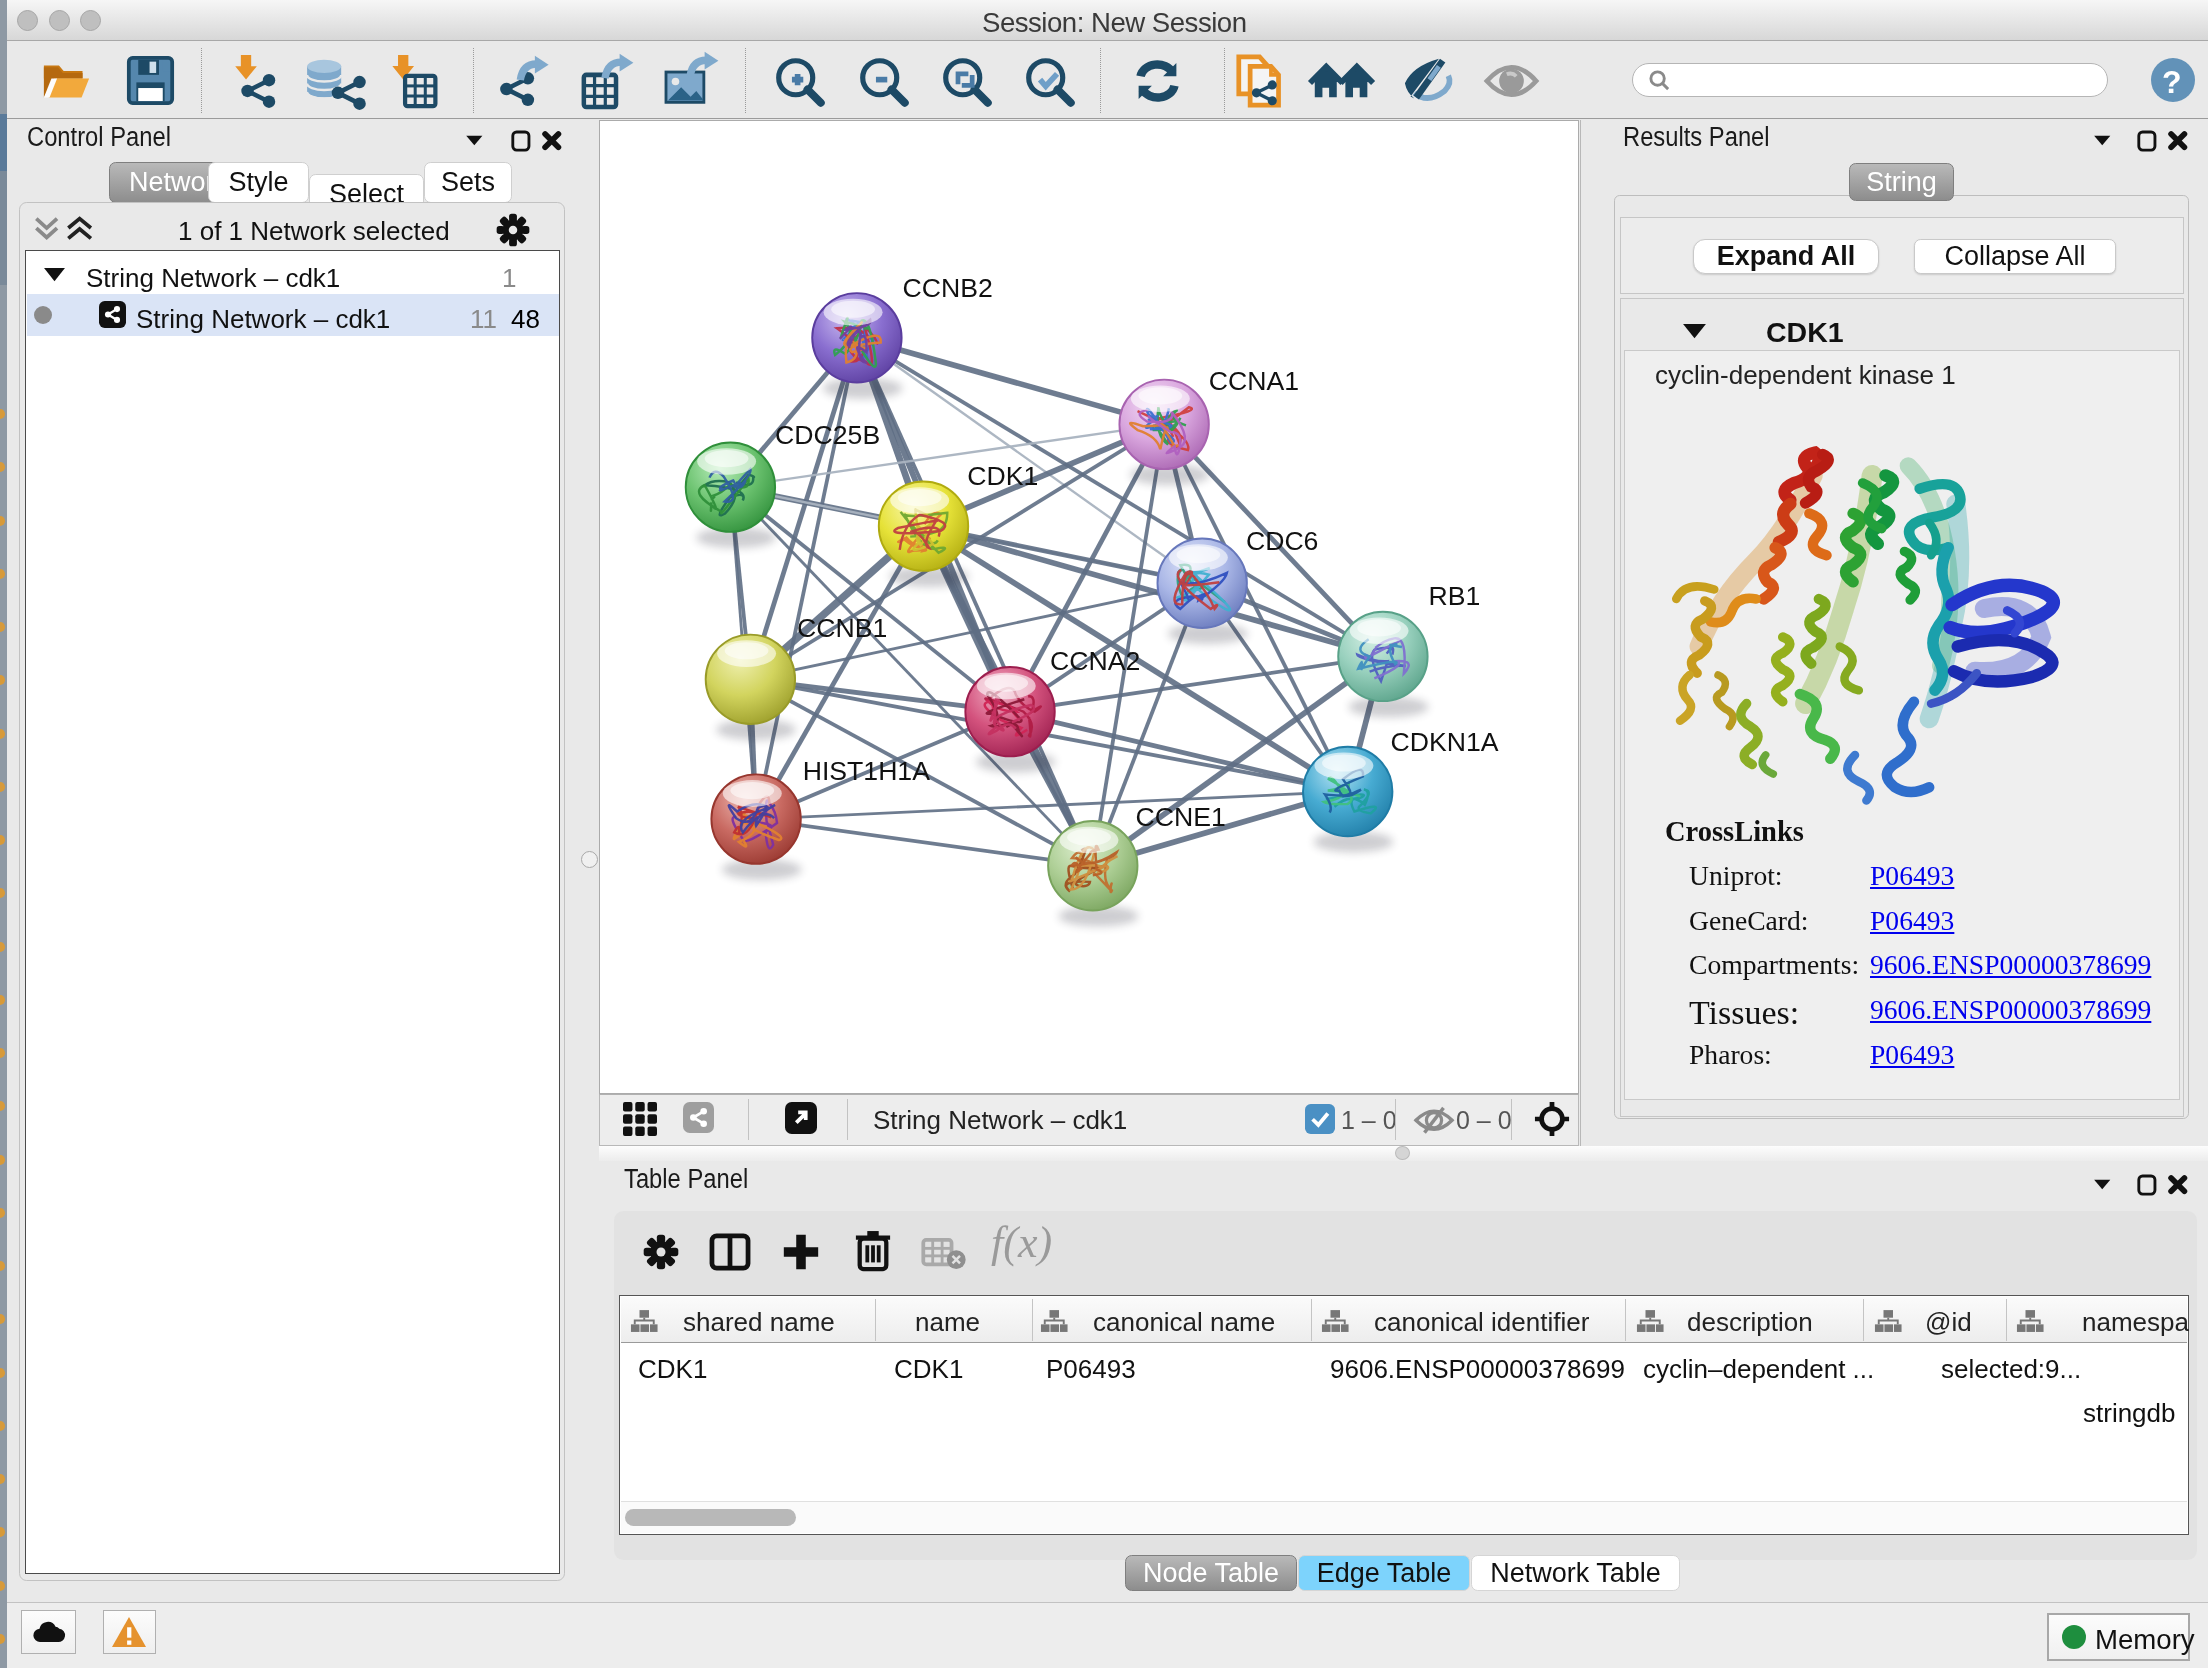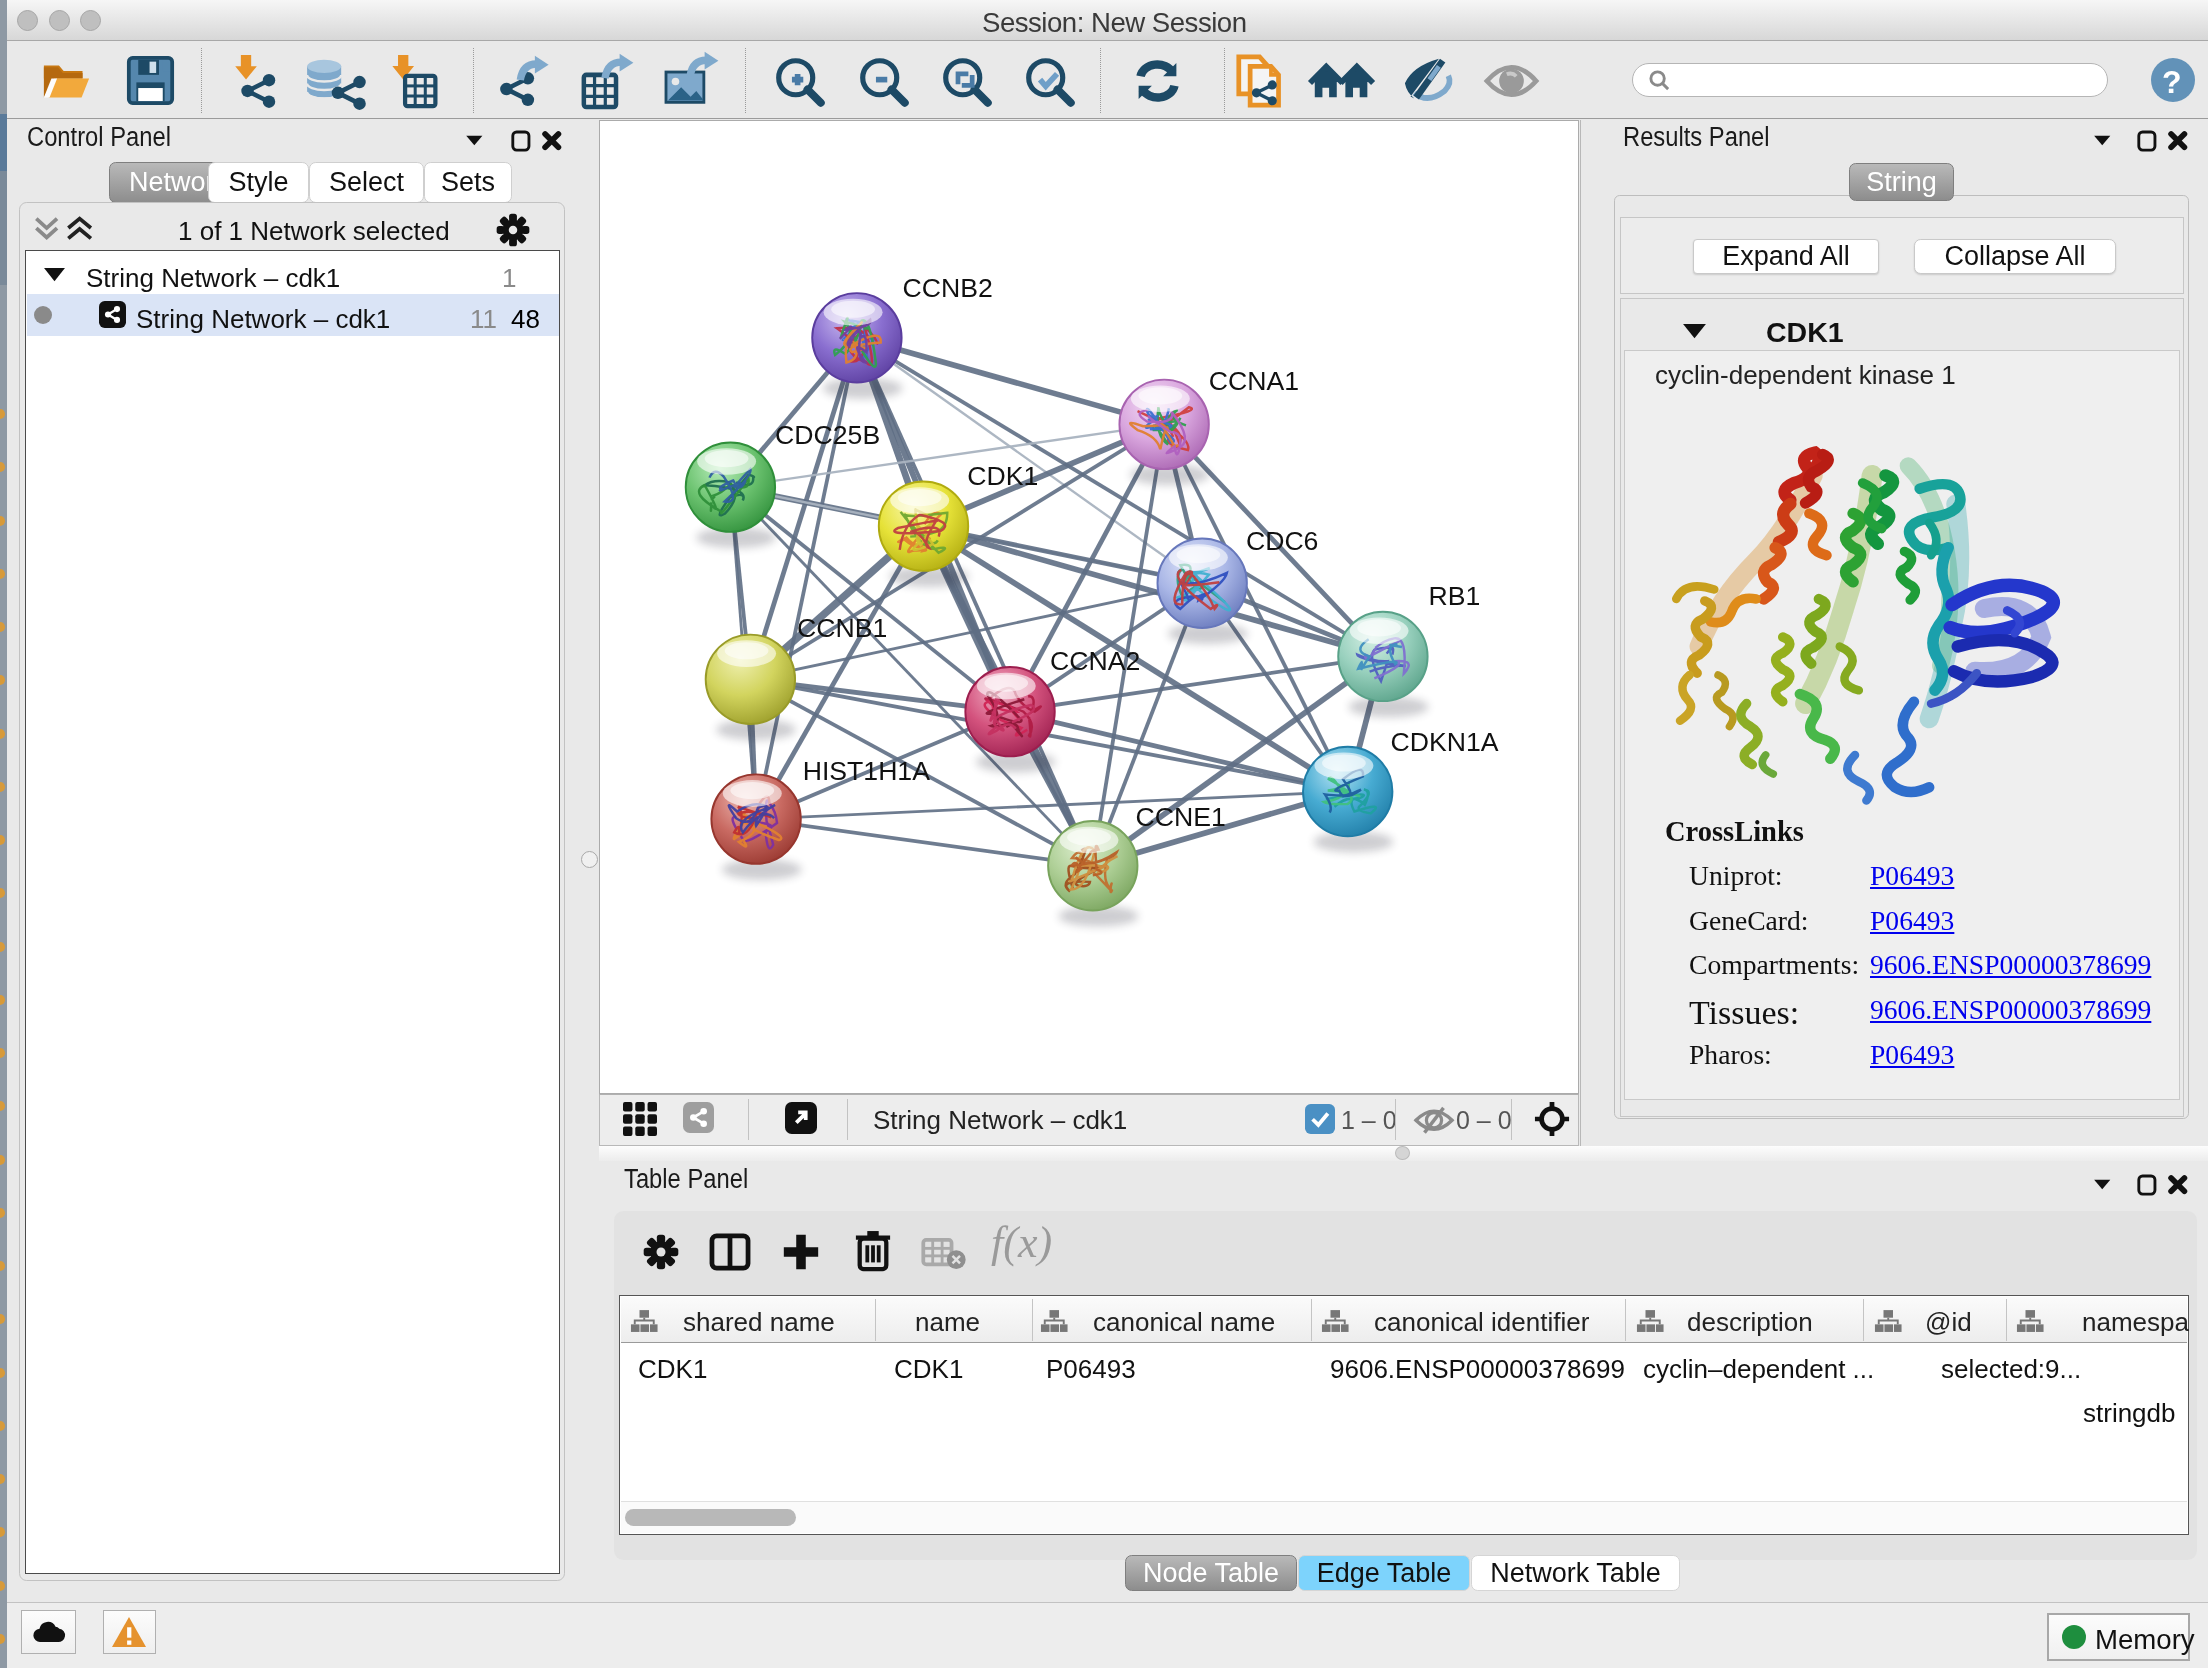--- a/index.html
+++ b/index.html
@@ -178,21 +178,21 @@
 <div class="abs" style="left:2151px;top:58px;width:44px;height:44px;background:#6292b8;border-radius:50%;"></div>
 <div class="txt" style="left:2162px;top:64px;font-size:32px;color:#fff;font-weight:bold">?</div>
 <div class="txt" style="left:27px;top:122px;font-size:27px;color:#1a1a1a;transform:scaleX(.88);transform-origin:0 50%">Control Panel</div>
 <svg class="abs" style="left:466px;top:132px" width="105" height="19" viewBox="0 0 110 20">
     <path d="M0 4 h17 L8.5 14 z" fill="#111"></path>
     <rect x="49" y="0" width="17" height="19" rx="4" fill="none" stroke="#111" stroke-width="3"></rect>
     <path d="M83 2 L97 16 M97 2 L83 16" stroke="#111" stroke-width="6" stroke-linecap="round"></path>
   </svg>
 <div class="abs" style="left:69px;top:162px;width:139px;height:41px;background:linear-gradient(#b9b9b9,#8d8d8d);color:#fff;border:1px solid #7f7f7f;border-radius:6.7px;display:flex;align-items:center;justify-content:center;font-size:27px;margin-left:40px;">Network</div>
 <div class="abs" style="left:208px;top:162px;width:101px;height:41px;background:#fff;color:#111;border:1px solid #cfcfcf;border-radius:6.7px;display:flex;align-items:center;justify-content:center;font-size:27px;">Style</div>
-<div class="abs" style="left:309px;top:162px;width:115px;height:41px;background:#fff;color:#111;border:1px solid #cfcfcf;border-radius:6.7px;display:flex;align-items:center;justify-content:center;font-size:27px;">Select</div>
+<div class="abs" style="left:309px;top:174px;width:115px;height:41px;background:#fff;color:#111;border:1px solid #cfcfcf;border-radius:6.7px;display:flex;align-items:center;justify-content:center;font-size:27px;">Select</div>
 <div class="abs" style="left:424px;top:162px;width:88px;height:41px;background:#fff;color:#111;border:1px solid #cfcfcf;border-radius:6.7px;display:flex;align-items:center;justify-content:center;font-size:27px;">Sets</div>
 <div class="abs" style="left:19px;top:202px;width:546px;height:1379px;background:#e9e9e9;border:1.9px solid #c2c2c2;border-radius:7.6px;"></div>
 <svg class="abs" style="left:32px;top:213px" width="67" height="32" viewBox="0 0 70 34">
     <path d="M4 6 l11 10 l11 -10 M4 16 l11 10 l11 -10" stroke="#8a8a8a" stroke-width="4" fill="none"></path>
     <path d="M38 16 l12 -10 l12 10 M38 27 l12 -10 l12 10" stroke="#222" stroke-width="4" fill="none"></path>
   </svg>
 <div class="txt" style="left:178px;top:216px;font-size:26px;color:#111;">1 of 1 Network selected</div>
 <svg class="abs" style="left:496px;top:213px" width="34" height="34" viewBox="-26 -26 52 52">
     <rect x="-6" y="-25" width="12" height="12" rx="4" transform="rotate(0)" fill="#111"></rect>
     <rect x="-6" y="-25" width="12" height="12" rx="4" transform="rotate(45)" fill="#111"></rect>
@@ -533,21 +533,21 @@
 <div class="abs" style="left:1580px;top:120px;width:629px;height:1026px;background:#e9e9e9;border-left:1px solid #b8b8b8;"></div>
 <div class="txt" style="left:1623px;top:122px;font-size:27px;color:#1a1a1a;transform:scaleX(.88);transform-origin:0 50%">Results Panel</div>
 <svg class="abs" style="left:2092px;top:132px" width="105" height="19" viewBox="0 0 110 20">
     <path d="M2 4 h17 L10.5 14 z" fill="#111"></path>
     <rect x="49" y="0" width="17" height="19" rx="4" fill="none" stroke="#111" stroke-width="3"></rect>
     <path d="M83 2 L97 16 M97 2 L83 16" stroke="#111" stroke-width="6" stroke-linecap="round"></path>
   </svg>
 <div class="abs" style="left:1614px;top:195px;width:575px;height:924px;background:#e9e9e9;border:1.9px solid #bdbdbd;border-radius:5.7px;"></div>
 <div class="abs" style="left:1849px;top:163px;width:105px;height:38px;background:linear-gradient(#b9b9b9,#8d8d8d);border:1px solid #7f7f7f;border-radius:6.7px;display:flex;align-items:center;justify-content:center;font-size:27px;color:#fff;">String</div>
 <div class="abs" style="left:1620px;top:217px;width:564px;height:77px;background:#ececec;border:1px solid #c6c6c6;"></div>
-<div class="abs" style="left:1693px;top:239px;width:186px;height:35px;background:#fff;border:1px solid #c9c9c9;border-radius:4px;box-shadow:0 1px 1.9px rgba(0,0,0,.15);display:flex;align-items:center;justify-content:center;font-size:27px;color:#111;">Expand All</div>
+<div class="abs" style="left:1693px;top:239px;width:186px;height:35px;background:#fff;border:1px solid #c9c9c9;border-radius:12px;box-shadow:0 1px 1.9px rgba(0,0,0,.15);display:flex;align-items:center;justify-content:center;font-size:27px;color:#111;font-weight:bold;">Expand All</div>
 <div class="abs" style="left:1914px;top:239px;width:202px;height:35px;background:#fff;border:1px solid #c9c9c9;border-radius:6.7px;box-shadow:0 1px 1.9px rgba(0,0,0,.15);display:flex;align-items:center;justify-content:center;font-size:27px;color:#111;">Collapse All</div>
 <div class="abs" style="left:1620px;top:298px;width:564px;height:819px;background:#e9e9e9;border:1px solid #c6c6c6;"></div>
 <svg class="abs" style="left:1683px;top:324px" width="23" height="14.3" viewBox="0 0 24 15">
     <path d="M0 0 h24 L12 15 z" fill="#111"></path>
   </svg>
 <div class="txt" style="left:1766px;top:316px;font-size:28.5px;color:#111;font-weight:bold">CDK1</div>
 <div class="abs" style="left:1624px;top:350px;width:556px;height:750px;background:#efefef;border:1px solid #c9c9c9;"></div>
 <div class="txt" style="left:1655px;top:360px;font-size:26px;color:#222;">cyclin-dependent kinase 1</div>
 <svg class="abs" style="left:1623px;top:361px" width="561" height="476" viewBox="0 0 590 500">
     <path d="M200 120 q-30 60 -60 90 q-40 40 -60 90" fill="none" stroke="#d8861c" stroke-width="20" stroke-opacity="0.35" stroke-linecap="round"></path>

